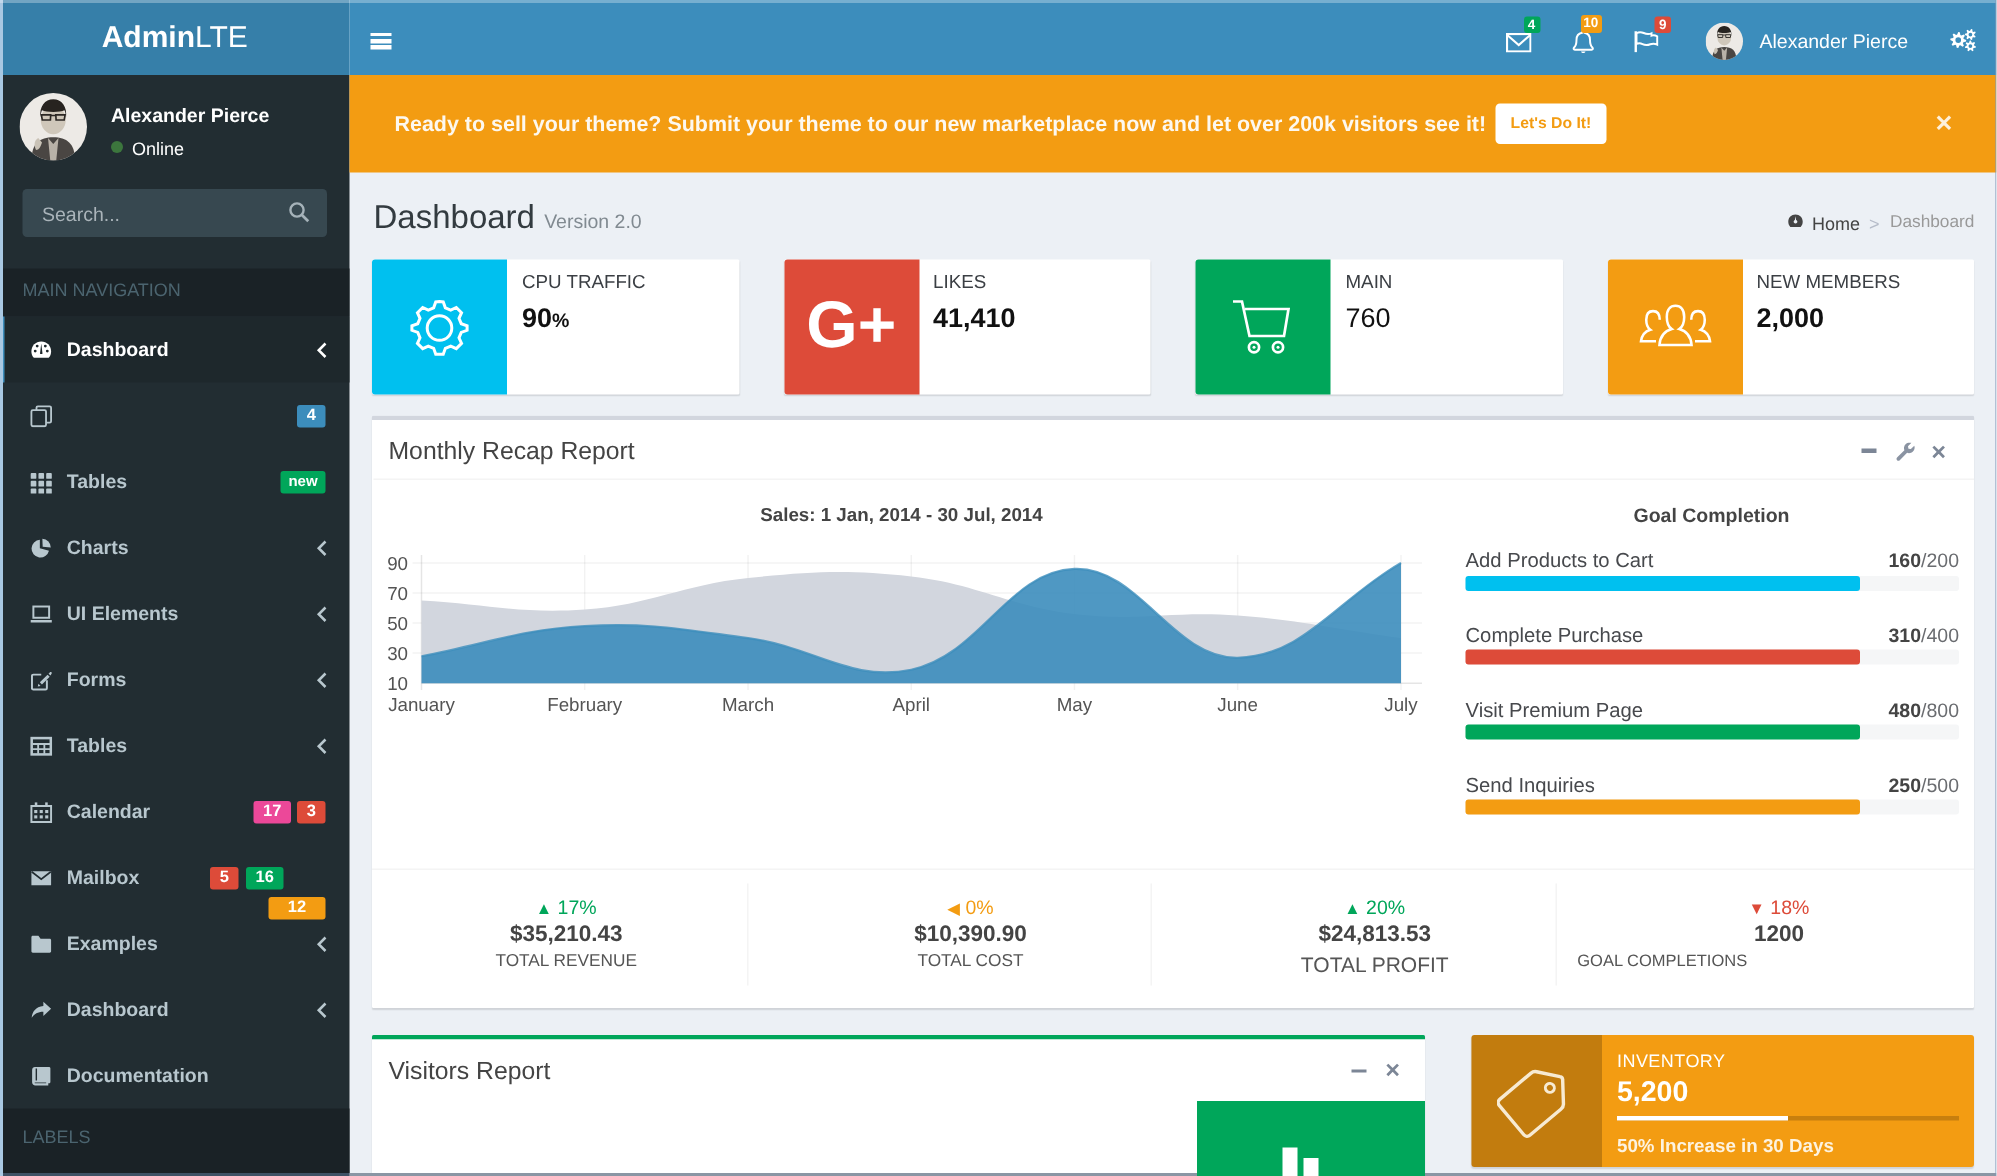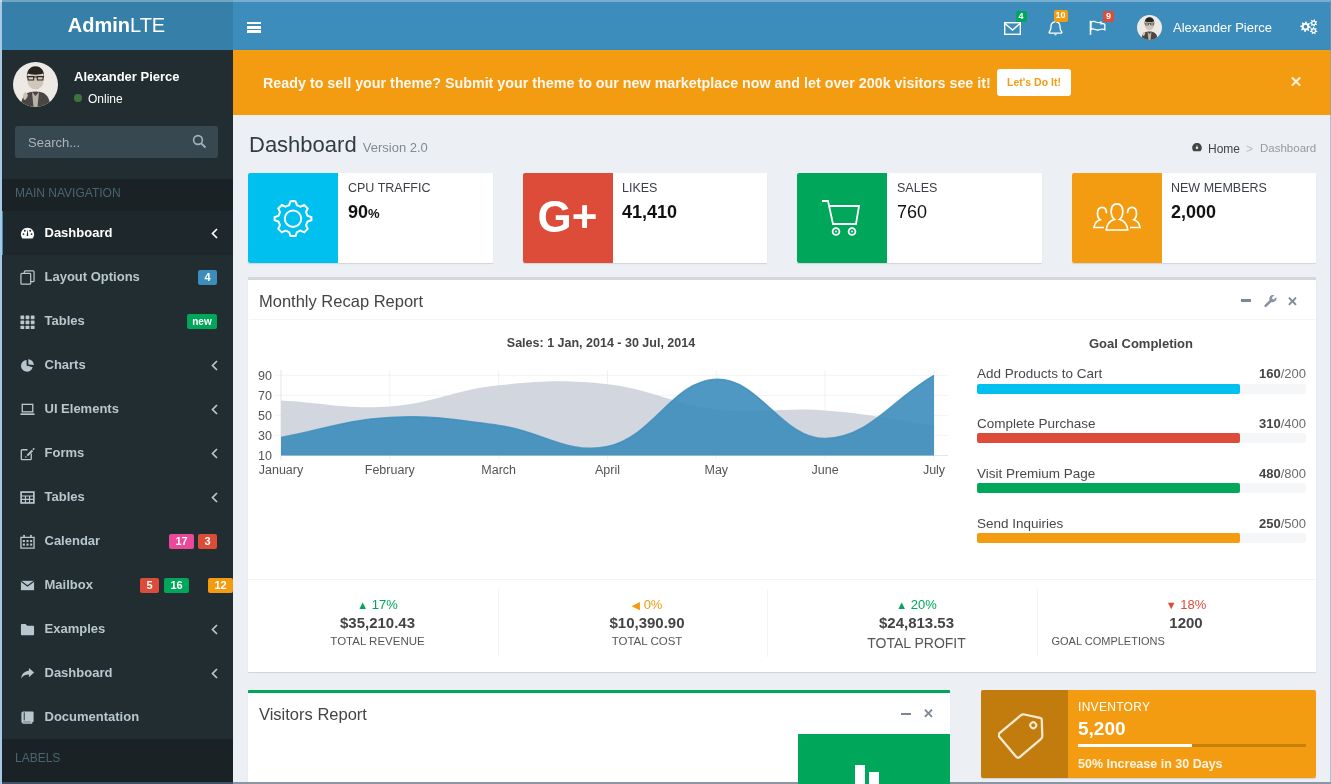--- a/index.html
+++ b/index.html
@@ -141,21 +141,20 @@
         </svg>
       </span>
   </div>
   <div class="mi" style="top:255px;">
     <svg class="ic" viewBox="0 0 16 16">
         <g fill="none" stroke="#b8c7ce" stroke-width="1.3">
           <rect x="4.6" y="1" width="10.4" height="11.5" rx="1"></rect>
           <rect x="1" y="3.6" width="10.4" height="11.5" rx="1" fill="#222d32"></rect>
         </g>
       </svg>
-    <span class="txt">Layout Options</span>
     <span class="mlabel" style="right:16px;width:19px;background:#3c8dbc;">4</span>
   </div>
   <div class="mi" style="top:299px;">
     <svg class="ic" viewBox="0 0 16 16">
         <g fill="#b8c7ce">
           <rect x="0.5" y="1.5" width="4" height="4" rx="0.6"></rect>
           <rect x="6" y="1.5" width="4" height="4" rx="0.6"></rect>
           <rect x="11.5" y="1.5" width="4" height="4" rx="0.6"></rect>
           <rect x="0.5" y="7" width="4" height="4" rx="0.6"></rect>
           <rect x="6" y="7" width="4" height="4" rx="0.6"></rect>
@@ -239,21 +238,21 @@
     <span class="mlabel" style="right:16px;width:19px;background:#dd4b39;">3</span>
   </div>
   <div class="mi" style="top:563px;text-decoration:underline;">
     <svg class="ic" viewBox="0 0 16 16">
         <path d="M1,3 L15,3 L15,13 L1,13 Z" fill="#b8c7ce"></path>
         <path d="M1.2,3.4 L8,8.6 L14.8,3.4" fill="none" stroke="#222d32" stroke-width="1.2"></path>
       </svg>
     <span class="txt">Mailbox</span>
     <span class="mlabel" style="right:74px;width:19px;background:#dd4b39;">5</span>
     <span class="mlabel" style="right:44px;width:25px;background:#00a65a;">16</span>
-    <span class="mlabel" style="right:0;width:25px;background:#f39c12;">12</span>
+    <span class="mlabel" style="right:16px;width:38px;background:#f39c12;margin-top:20px;">12</span>
   </div>
   <div class="mi" style="top:607px;">
     <svg class="ic" viewBox="0 0 16 16">
         <path d="M1,3 C1,2.4 1.4,2 2,2 L6,2 L7.5,4 L14,4 C14.6,4 15,4.4 15,5 L15,13 C15,13.6 14.6,14 14,14 L2,14 C1.4,14 1,13.6 1,13 Z" fill="#b8c7ce"></path>
       </svg>
     <span class="txt">Examples</span>
       <span class="chev">
         <svg width="7" height="11" viewBox="0 0 7 11">
           <path d="M6,1 L1.5,5.5 L6,10" fill="none" stroke="#b8c7ce" stroke-width="1.7"></path>
         </svg>
@@ -317,21 +316,21 @@
   <div class="abs" style="left:797px;top:173px;width:90px;height:90px;background:#00a65a;border-radius:2px 0 0 2px;"></div>
   <svg class="abs" style="left:818px;top:196px;" width="48" height="44" viewBox="0 0 48 44">
     <g fill="none" stroke="#fff" stroke-width="1.8">
       <path d="M4,5 L10,5 L15,28 L38,28 L41,10 L12,10"></path>
       <circle cx="18" cy="35.5" r="3.4"></circle>
       <circle cx="34" cy="35.5" r="3.4"></circle>
     </g>
     <circle cx="18" cy="35.5" r="1" fill="#fff"></circle>
     <circle cx="34" cy="35.5" r="1" fill="#fff"></circle>
   </svg>
-  <div class="abs" style="left:897px;top:181px;font-size:12.5px;color:#3b3f44;">SALES</div>
+  <div class="abs" style="left:897px;top:181px;font-size:12.5px;color:#3b3f44;">MAIN</div>
   <div class="abs" style="left:897px;top:202px;font-size:18px;font-weight:400;color:#111;">760</div>
 
   <div class="whitebox" style="left:1071.5px;top:173px;width:244.5px;height:90px;"></div>
   <div class="abs" style="left:1071.5px;top:173px;width:90px;height:90px;background:#f39c12;border-radius:2px 0 0 2px;"></div>
   <svg class="abs" style="left:1092px;top:200px;" width="50" height="36" viewBox="0 0 50 36">
     <g fill="none" stroke="#fff" stroke-width="1.7">
       <path d="M14.5,13.2 C14.5,9.3 12.7,7.4 10,7.4 C7.3,7.4 5.5,9.3 5.5,13.2 C5.5,16.2 6.6,18.7 8.2,19.8 C5,20.8 2.5,23.4 2,27.5 L12,27.5"></path>
       <path d="M35.5,13.2 C35.5,9.3 37.3,7.4 40,7.4 C42.7,7.4 44.5,9.3 44.5,13.2 C44.5,16.2 43.4,18.7 41.8,19.8 C45,20.8 47.5,23.4 48,27.5 L38,27.5"></path>
       <path d="M30.8,11.3 C30.8,6.3 28.4,3.8 25,3.8 C21.6,3.8 19.2,6.3 19.2,11.3 C19.2,15 20.5,18 22.5,19.4 C17.8,20.7 14.8,24.2 14.3,30 L35.7,30 C35.2,24.2 32.2,20.7 27.5,19.4 C29.5,18 30.8,15 30.8,11.3 Z"></path>
     </g>

